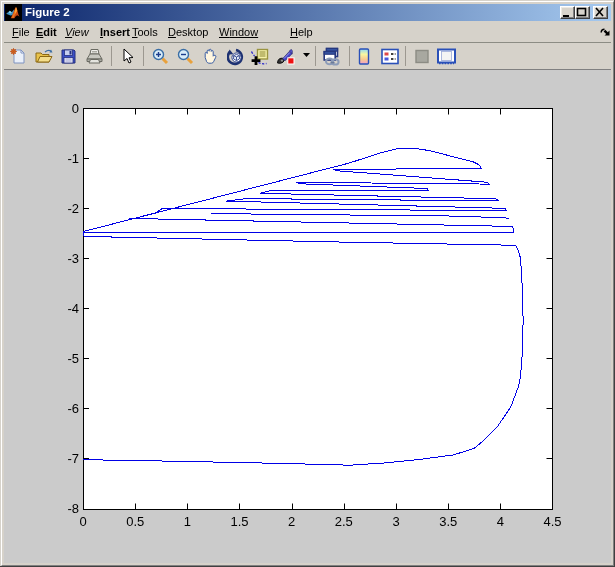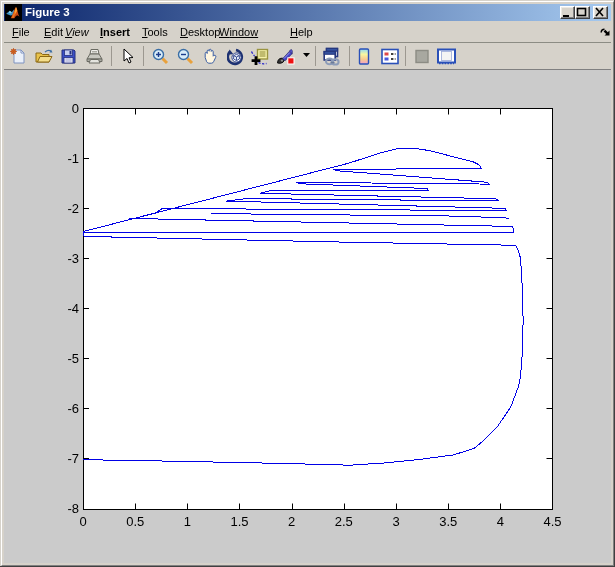--- a/index.html
+++ b/index.html
@@ -32,45 +32,45 @@
 <div id="title">
   <div id="ticon">
       <svg width="17" height="17" viewBox="0 0 17 17">
     <polygon points="1.2,9.8 4.8,6.8 6.8,8.2 9,5.6 9,11 5.4,11.4" fill="#3E96C8"></polygon>
     <polygon points="4.8,6.8 6.8,8.2 5.6,9.6 3.8,8.4" fill="#8CD0E8"></polygon>
     <path d="M5.8 14.2 Q8 9.5 9 6.8 Q9.9 4.2 11 3 Q12.1 4.6 12.7 7.8 Q13.3 11 14.5 12.5 L12.1 11.2 Q10.2 12 9.4 14.2 Z" fill="#CC4A14"></path>
     <path d="M9.4 8 Q10.2 4.8 11 3 Q11.8 4.3 12.2 6.8 L10.4 10 Z" fill="#FFA030"></path>
     <path d="M6.8 13.5 Q8.3 10 9.4 8 L10.8 9.4 Q9.2 11.6 8.6 14 Z" fill="#E87820"></path>
   </svg>
     </div>
-  <div id="ttext">Figure 3</div>
+  <div id="ttext">Figure 2</div>
   <div class="tb" style="left:555.5px;">
       <svg width="13" height="11.5">
         <rect x="2" y="8" width="6" height="2" fill="#000"></rect>
       </svg>
     </div>
   <div class="tb" style="left:570.5px;">
       <svg width="13" height="11.5">
         <rect x="1.5" y="1.5" width="8" height="7" fill="none" stroke="#000" stroke-width="1.6"></rect>
       </svg>
     </div>
   <div class="tb" style="left:588.5px;">
       <svg width="13" height="11.5">
         <path d="M2 1 L9 9 M9 1 L2 9" stroke="#000" stroke-width="1.6"></path>
       </svg>
     </div>
 </div>
 
 <div id="menubar">
   <span style="left:8px;"><u>F</u>ile</span>
-  <span style="left:40px;"><u>E</u>dit</span>
+  <span style="left:32px;font-weight:bold;"><u>E</u>dit</span>
   <span style="left:61px;font-style:italic;"><u>V</u>iew</span>
   <span style="left:96px;font-weight:bold;"><u>I</u>nsert</span>
-  <span style="left:138px;"><u>T</u>ools</span>
-  <span style="left:176px;"><u>D</u>esktop</span>
+  <span style="left:128px;"><u>T</u>ools</span>
+  <span style="left:164px;"><u>D</u>esktop</span>
   <span style="left:215px;text-decoration:underline;"><u>W</u>indow</span>
   <span style="left:286px;"><u>H</u>elp</span>
   <svg style="position:absolute;left:596px;top:7px;" width="10" height="8" viewBox="0 0 10 8">
     <path d="M1.2 4.5 Q1.2 1.2 4.5 1.2" stroke="#000" stroke-width="1.5" fill="none"></path>
     <polygon points="4.5,7.5 9.5,7.5 9.5,2.5 7.8,4.2 5.3,1.7 3.6,3.4 6.1,5.9" fill="#000"></polygon>
   </svg>
 </div>
 
 <div id="toolbar">
 

